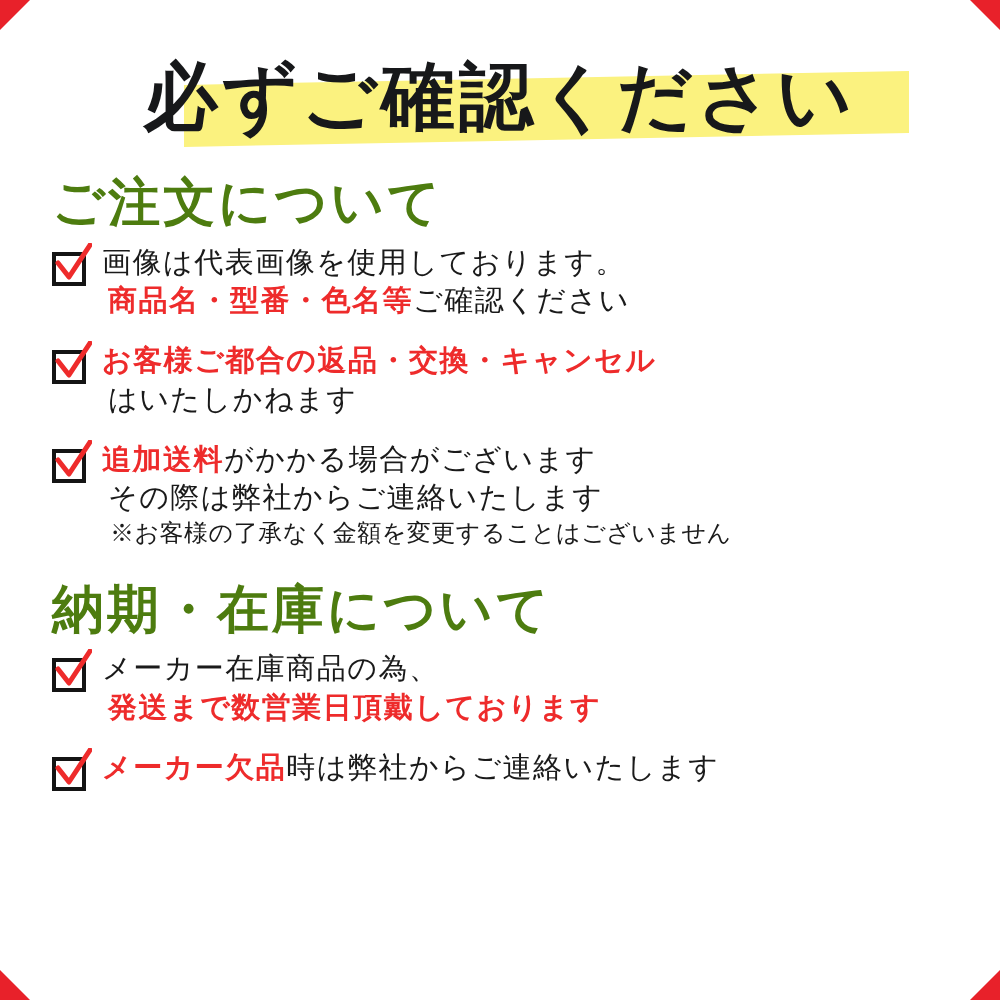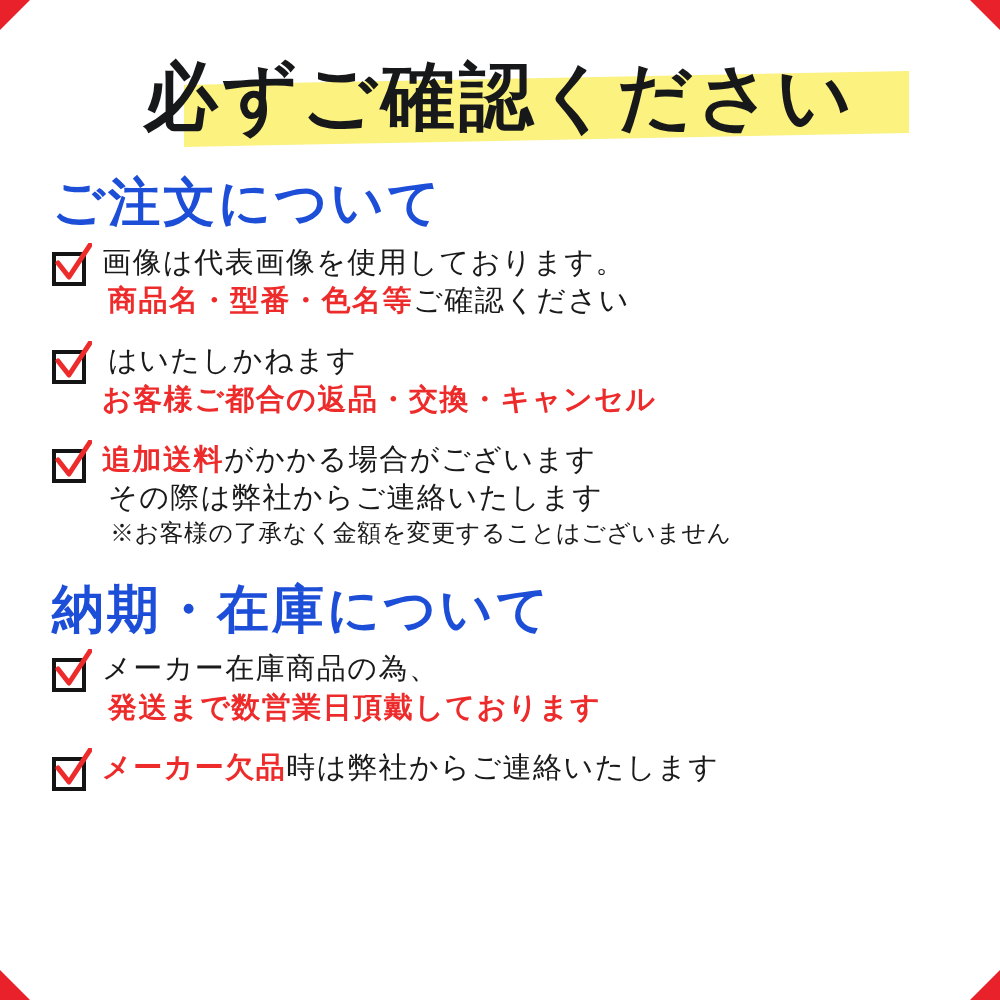--- a/index.html
+++ b/index.html
@@ -77,21 +77,21 @@
     font-weight: bold;
     color: #17181a;
     letter-spacing: 4px;
     z-index: 2;
     font-family: "Liberation Serif", "DejaVu Serif", serif;
   }
 
   .section-head {
     font-size: 52px;
     font-weight: bold;
-    color: #1d4ed8;
+    color: #4d7c0f;
     letter-spacing: 3px;
     margin: 6px 0 10px 8px;
     line-height: 1.15;
   }
   .section-head.second {
     margin-top: 30px;
   }
 
   .item {
     display: flex;
@@ -184,26 +184,26 @@
   </div>
 
   <div class="item">
     <span class="check">
       <span class="box"></span>
       <svg class="tick" viewBox="0 0 38 42">
         <path d="M4 20 L15 34 L36 2" fill="none" stroke="#ee2b2b" stroke-width="5" stroke-linecap="round" stroke-linejoin="round"></path>
       </svg>
     </span>
     <span class="lines">
+      <div class="line">
+        <span class="red">お客様ご都合の返品・交換・キャンセル</span>
+      </div>
       <div class="line indent">
         <span>はいたしかねます</span>
       </div>
-      <div class="line">
-        <span class="red">お客様ご都合の返品・交換・キャンセル</span>
-      </div>
     </span>
   </div>
 
   <div class="item tight">
     <span class="check">
       <span class="box"></span>
       <svg class="tick" viewBox="0 0 38 42">
         <path d="M4 20 L15 34 L36 2" fill="none" stroke="#ee2b2b" stroke-width="5" stroke-linecap="round" stroke-linejoin="round"></path>
       </svg>
     </span>

